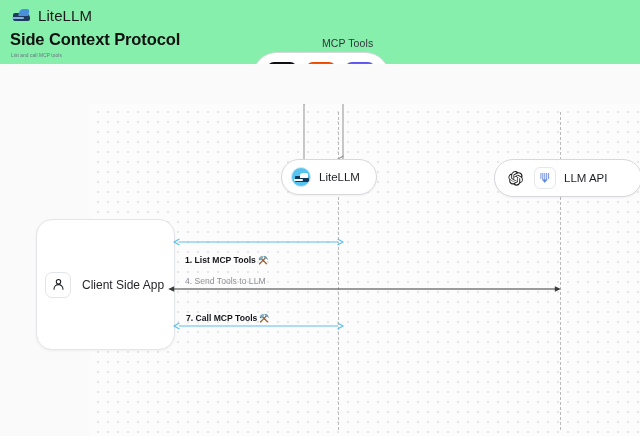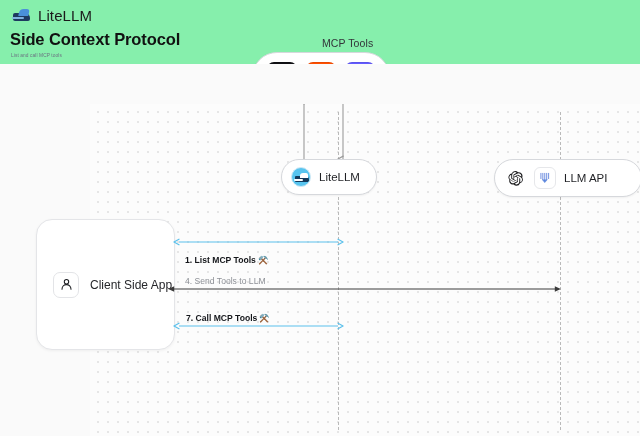--- a/index.html
+++ b/index.html
@@ -76,21 +76,21 @@
 
   
   .icon-sq { width: 22px; height: 22px; border-radius: 6px; background: #fff;
      border: 1px solid #e6e7ea; display:flex; align-items:center; justify-content:center; flex:none; }
   .icon-plain { width: 22px; height: 22px; display:flex; align-items:center; justify-content:center; flex:none; }
 
   
   .client-box {
     position: absolute; background: #fff; border: 1.3px solid #e4e5e8; border-radius: 16px;
     box-shadow: 0 1px 3px rgba(0,0,0,.05); display: flex; align-items: center; gap: 11px;
-    padding-left: 16px;
+    padding-left: 8px;
   }
   .client-icon { width: 26px; height: 26px; border-radius: 7px; background: #fff;
      border: 1px solid #e3e4e7; display: flex; align-items: center; justify-content: center; }
   .client-label { font-size: 12px; color: #26272b; }
   .arrow-label { position: absolute; font-size: 8.6px; white-space: nowrap; }
   .lbl-blue { color: #14161a; font-weight: bold; }
   .lbl-gray { color: #8d9096; }
   .tool-emoji { font-size: 8.4px; }
 
   svg { display: block; overflow: visible; }

